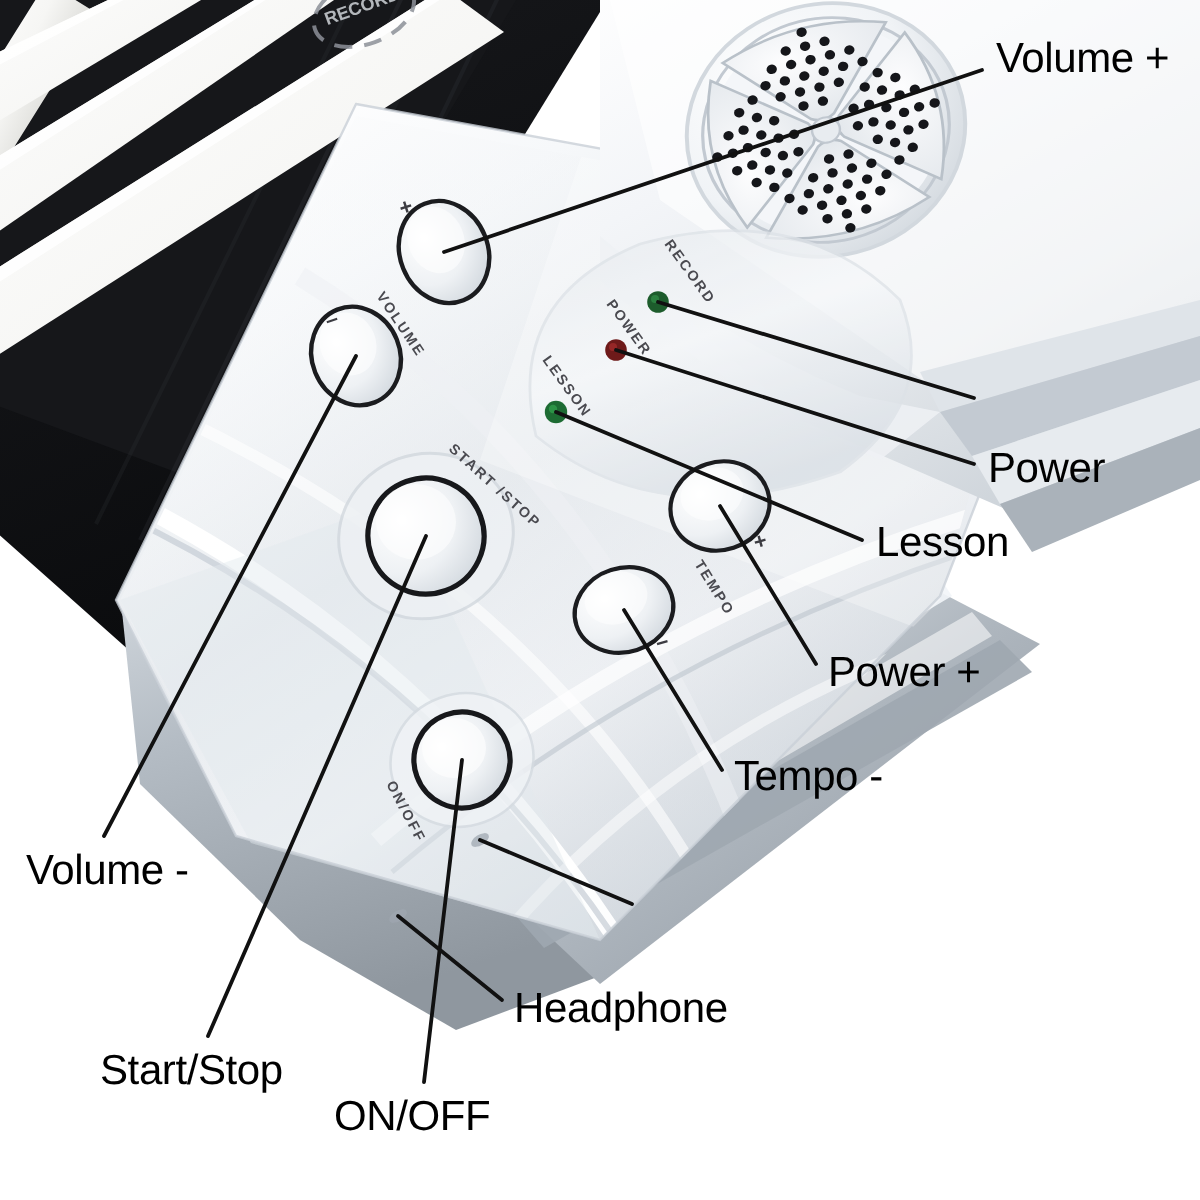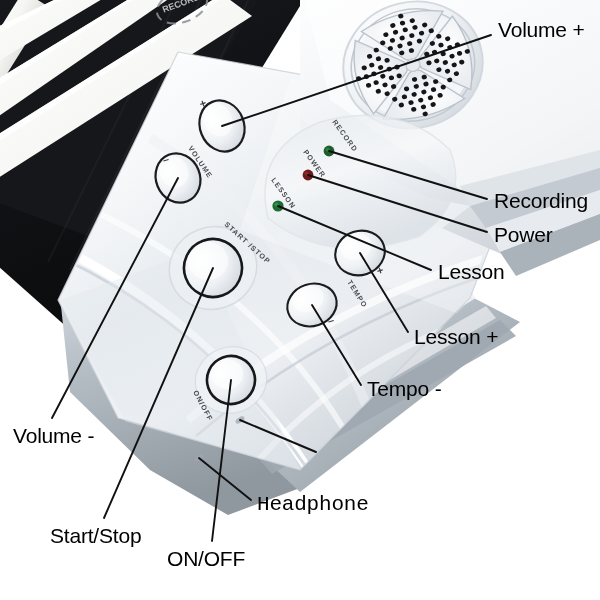--- a/index.html
+++ b/index.html
@@ -398,23 +398,22 @@
       <polyline points="361,385 312,305"></polyline>
       <polyline points="316,452 240,420"></polyline>
       <polyline points="251,500 199,458"></polyline>
       <polyline points="52,418 178,178"></polyline>
       <polyline points="104,518 213,268"></polyline>
       <polyline points="212,541 231,380"></polyline>
     </g>
   </svg>
 
   <div class="callout" style="left:498px; top:19px;">Volume +</div>
-  <div class="callout" style="left:494px; top:190px;">Recording</div>
   <div class="callout" style="left:494px; top:224px;">Power</div>
   <div class="callout" style="left:438px; top:261px;">Lesson</div>
-  <div class="callout" style="left:414px; top:326px;">Lesson +</div>
+  <div class="callout" style="left:414px; top:326px;">Power +</div>
   <div class="callout" style="left:367px; top:378px;">Tempo -</div>
-  <div class="callout" style="left:257px; top:494px;font-family:Liberation Mono, monospace;">Headphone</div>
+  <div class="callout" style="left:257px; top:494px;">Headphone</div>
   <div class="callout" style="left:50px;  top:525px;">Start/Stop</div>
   <div class="callout" style="left:13px;  top:425px;">Volume -</div>
   <div class="callout" style="left:167px; top:548px;">ON/OFF</div>
 
 </div>
 
 </body></html>

